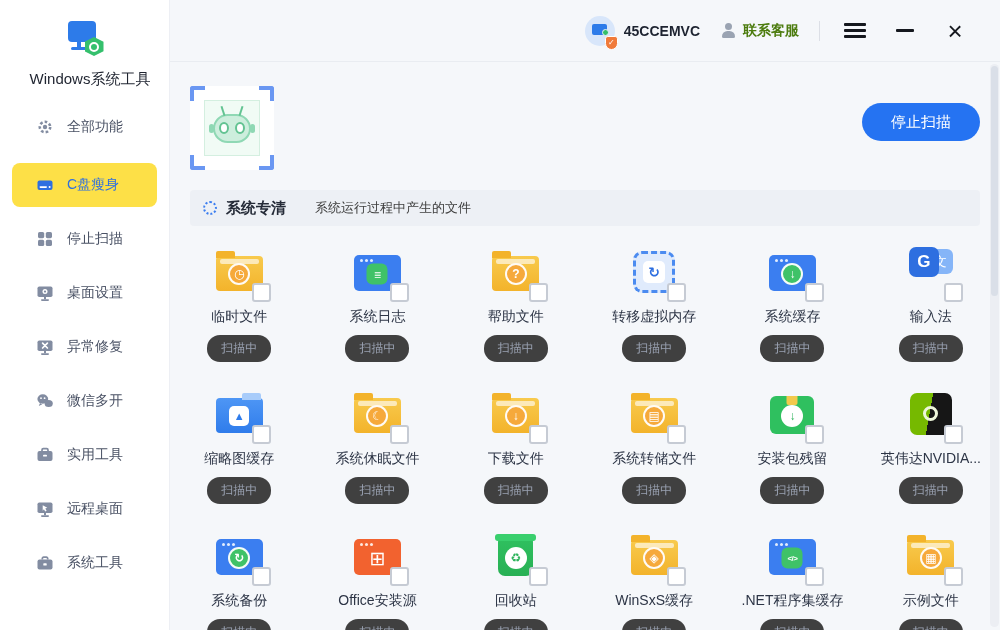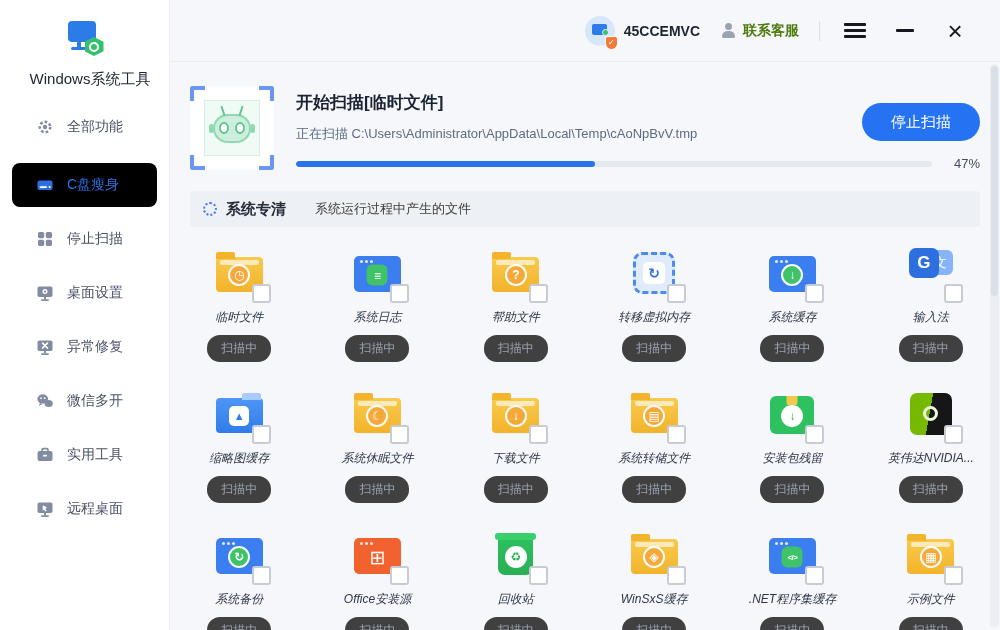--- a/index.html
+++ b/index.html
@@ -17,21 +17,21 @@
   .logo-hex { position:absolute; right:2px; bottom:2px; width:19px; height:19px; background:#35c06d;
     clip-path:polygon(50% 0,100% 25%,100% 75%,50% 100%,0 75%,0 25%); display:flex; align-items:center; justify-content:center; }
   .logo-hex::before { content:''; width:6px; height:6px; border:2px solid #fff; border-radius:50%; }
   .app-name { margin-top:8px; font-size:15px; color:#1f2430;padding-left:11px; }
   .menu { margin-top:16px; }
   .menu-item { height:44px; margin:10px 12px 0 12px; display:flex; align-items:center; gap:13px;
     padding-left:24px; border-radius:8px; font-size:14px; color:#4a5265; cursor:pointer; }
   .menu-item:first-child { margin-top:0;font-family:Liberation Serif, serif; }
   .menu-item.gap-after { margin-bottom:14px; }
   .menu-item .msvg { width:18px; height:18px; color:#828ca1; flex-shrink:0; }
-  .menu-item.active { background:#000000; color:#2e6fe0; }
+  .menu-item.active { background:#fde047; color:#2e6fe0; }
   .menu-item.active .msvg { color:#2e6fe0; }
 
   
   .main { position:absolute; left:170px; top:0; right:0; bottom:0; background:#f5f7fa; }
   .topbar { height:62px; border-bottom:1px solid #e9ecf1; display:flex; align-items:center;
     justify-content:flex-end; padding-right:30px; gap:20px; }
   .account { display:flex; align-items:center; gap:9px; cursor:pointer; }
   .avatar { position:relative; width:30px; height:30px; border-radius:50%; background:#d8e6fa; }
   .av-mon { position:absolute; left:7px; top:8px; width:15px; height:11px; background:#2d7be9; border-radius:2px; }
   .av-dot { position:absolute; left:17px; top:13px; width:7px; height:7px; border-radius:50%;
@@ -88,21 +88,21 @@
   .spinner { width:14px; height:14px; border:2.5px dotted #3c7ef0; border-radius:50%; flex-shrink:0; }
   .section-title { font-size:15px; font-weight:bold; color:#252b38;text-align:center; }
   .section-sub { font-size:13px; color:#404040; margin-left:20px; }
 
   
   .grid { display:grid; grid-template-columns:repeat(6,1fr); margin-top:18px; row-gap:24px; }
   .cell { display:flex; flex-direction:column; align-items:center; }
   .icon-wrap { position:relative; width:72px; height:56px; display:flex; align-items:flex-start; justify-content:center; }
   .checkbox { position:absolute; right:4px; bottom:-2px; width:19px; height:19px; background:#fff;
     border:2px solid #c6cbd4; border-radius:3px; cursor:pointer; }
-  .cell-label { font-size:12px; color:#2d3546; margin-top:8px;font-style:italic; }
+  .cell-label { font-size:14px; color:#2d3546; margin-top:8px; }
   .badge-pill { margin-top:9px; background:#404040; color:#9aa2b2; font-size:12px; padding:5px 14px; border-radius:13px; }
 
   
   .ic { position:relative; width:52px; height:52px; display:flex; align-items:center; justify-content:center; }
   .bs { position:relative; }
   .base-folder-yellow { width:47px; height:35px; background:linear-gradient(180deg,#f8ca4d,#f3b32b);
     border-radius:4px; margin-top:7px; }
   .base-folder-yellow::before { content:''; position:absolute; top:-5px; left:0; width:19px; height:7px;
     background:#f3b32b; border-radius:2px 2px 0 0; }
   .base-folder-yellow::after { content:''; position:absolute; top:3px; left:4px; right:4px; height:5px;
@@ -227,20 +227,28 @@
       </div>
       <div class="menu-item">
         <svg viewBox="0 0 18 18" class="msvg" fill="currentColor">
           <rect x="1.5" y="2.5" width="15" height="10.5" rx="1.8"></rect>
           <path d="M6.7 5.2 l4.6 2.5 -2 0.8 1.3 2.2 -1.4 0.8 -1.3 -2.2 -1.2 1.4 Z" fill="#fff"></path>
           <rect x="8" y="13" width="2" height="2.2"></rect>
           <rect x="5" y="15.2" width="8" height="1.7" rx="0.8"></rect>
         </svg>
         <span>远程桌面</span>
       </div>
+      <div class="menu-item">
+        <svg viewBox="0 0 18 18" class="msvg" fill="currentColor">
+          <rect x="1.5" y="5.5" width="15" height="10" rx="2"></rect>
+          <path d="M6.3 5.5 V4.4 a1.3 1.3 0 0 1 1.3 -1.3 h2.8 a1.3 1.3 0 0 1 1.3 1.3 V5.5" fill="none" stroke="currentColor" stroke-width="1.7"></path>
+          <rect x="7.3" y="9.3" width="3.4" height="2.2" rx="0.6" fill="#fff"></rect>
+        </svg>
+        <span>系统工具</span>
+      </div>
     </div>
 </div>
 
 <div class="main">
 
   <div class="topbar">
     <div class="account">
       <span class="avatar">
         <span class="av-mon"></span>
         <span class="av-dot"></span>
@@ -276,30 +284,20 @@
       <span class="corner br"></span>
       <span class="scan-inner">
         <span class="robot">
           <span class="ant l"></span>
             <span class="ant r"></span>
           <span class="eye l"></span>
             <span class="eye r"></span>
         </span>
       </span>
     </div>
-    <div class="scan-info">
-      <div class="scan-title">开始扫描[临时文件]</div>
-      <div class="scan-status">正在扫描 C:\Users\Administrator\AppData\Local\Temp\cAoNpBvV.tmp</div>
-      <div class="progress-line">
-        <div class="progress-track">
-          <div class="progress-fill" id="progress-fill" style="width: 47%;"></div>
-        </div>
-        <div class="progress-label">47%</div>
-      </div>
-    </div>
     <button class="stop-btn">停止扫描</button>
   </div>
 
   <div class="section-bar">
     <span class="spinner"></span>
     <span class="section-title">系统专清</span>
     <span class="section-sub">系统运行过程中产生的文件</span>
   </div>
 
   <div class="grid" id="grid">

